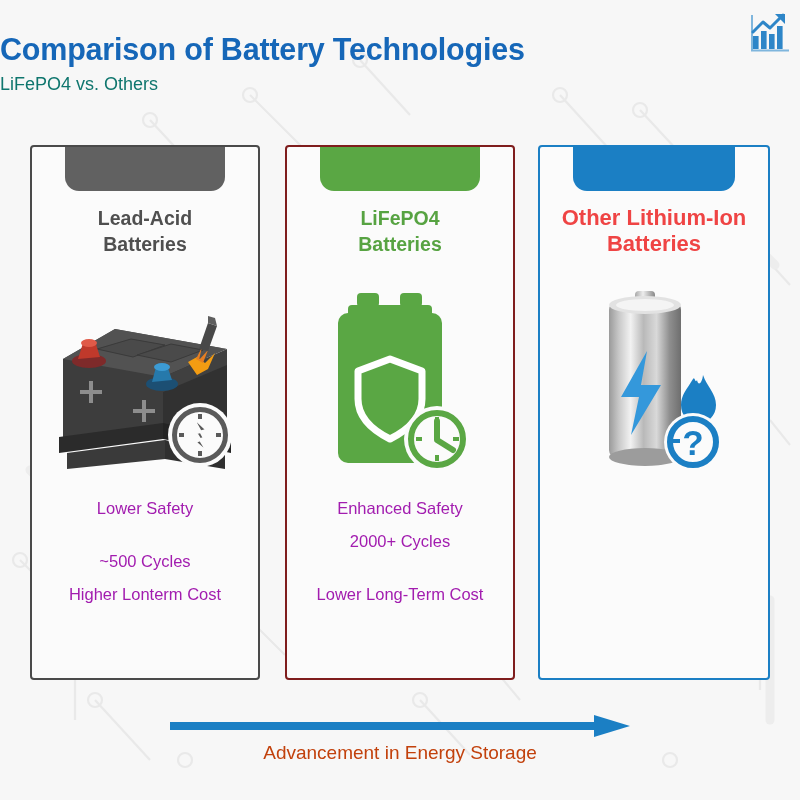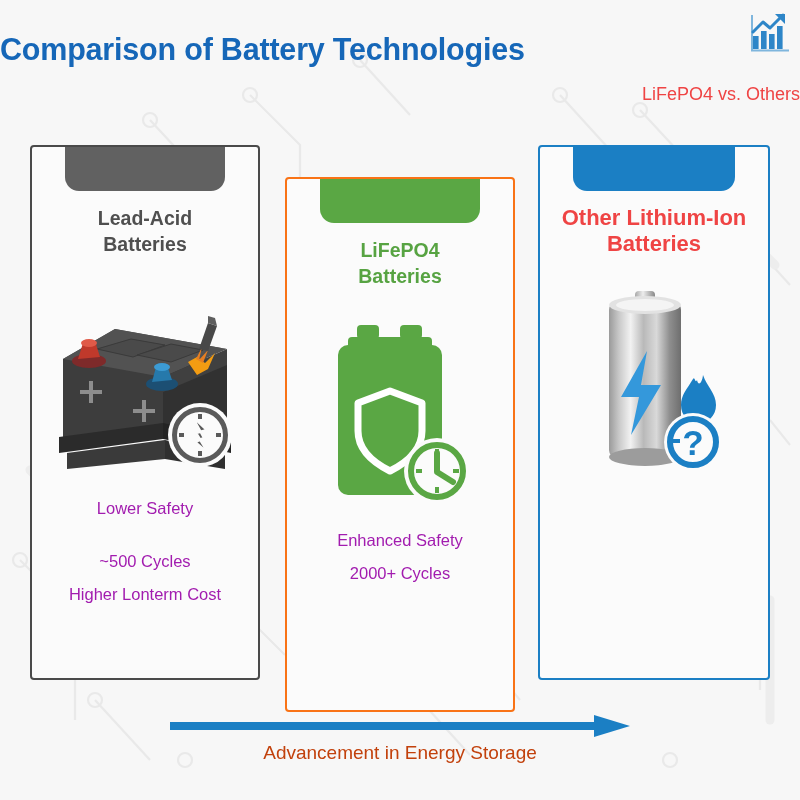--- a/index.html
+++ b/index.html
@@ -36,25 +36,25 @@
     top: 32px;
     width: 800px;
     text-align: left;
     font-size: 30.5px;
     font-weight: bold;
     color: #1667b8;
     letter-spacing: -0.2px;
   }
   #subtitle {
     position: absolute;
-    top: 84px;
-    width: 800px;
-    text-align: right;
+    top: 74px;
+    width: 800px;
+    text-align: left;
     font-size: 18px;
-    color: #ef4444;
+    color: #0f766e;
   }
 
   
   #chart-icon {
     position: absolute;
     top: 10px;
     right: 8px;
     width: 42px;
     height: 44px;
     z-index: 4;
@@ -65,21 +65,21 @@
     position: absolute;
     top: 145px;
     width: 230px;
     height: 535px;
     background: #fbfbfb;
     border-radius: 4px;
     z-index: 2;
     overflow: hidden;
   }
   #card-lead   { left: 30px;  border: 2px solid #4a4a4a; }
-  #card-lifepo { left: 285px; border: 2px solid #f97316; margin-top: 32px; }
+  #card-lifepo { left: 285px; border: 2px solid #7f1d1d; }
   #card-other  { left: 538px; width: 232px; border: 2px solid #1b7fc4; }
 
   .card-head {
     position: absolute;
     top: -2px;
     left: 33px;
     right: 33px;
     height: 46px;
     border-bottom-left-radius: 14px;
     border-bottom-right-radius: 14px;
@@ -308,20 +308,21 @@
         <rect x="133" y="150" width="6" height="4"></rect>
       </g>
       <path d="M117 134 L117 153 L133 163" stroke="#5aa744" stroke-width="6" fill="none" stroke-linecap="round" stroke-linejoin="round"></path>
     </svg>
   </div>
 
   <div class="card-facts">
     <div class="fact-line">Enhanced Safety</div>
     <div class="fact-line">2000+ Cycles</div>
     <div class="fact-gap"></div>
+    <div class="fact-line">Lower Long-Term Cost</div>
   </div>
 </div>
 
 <div class="card" id="card-other">
   <div class="card-head"></div>
 
   <div class="card-title">
     <div>Other Lithium-Ion</div>
     <div>Batteries</div>
   </div>

